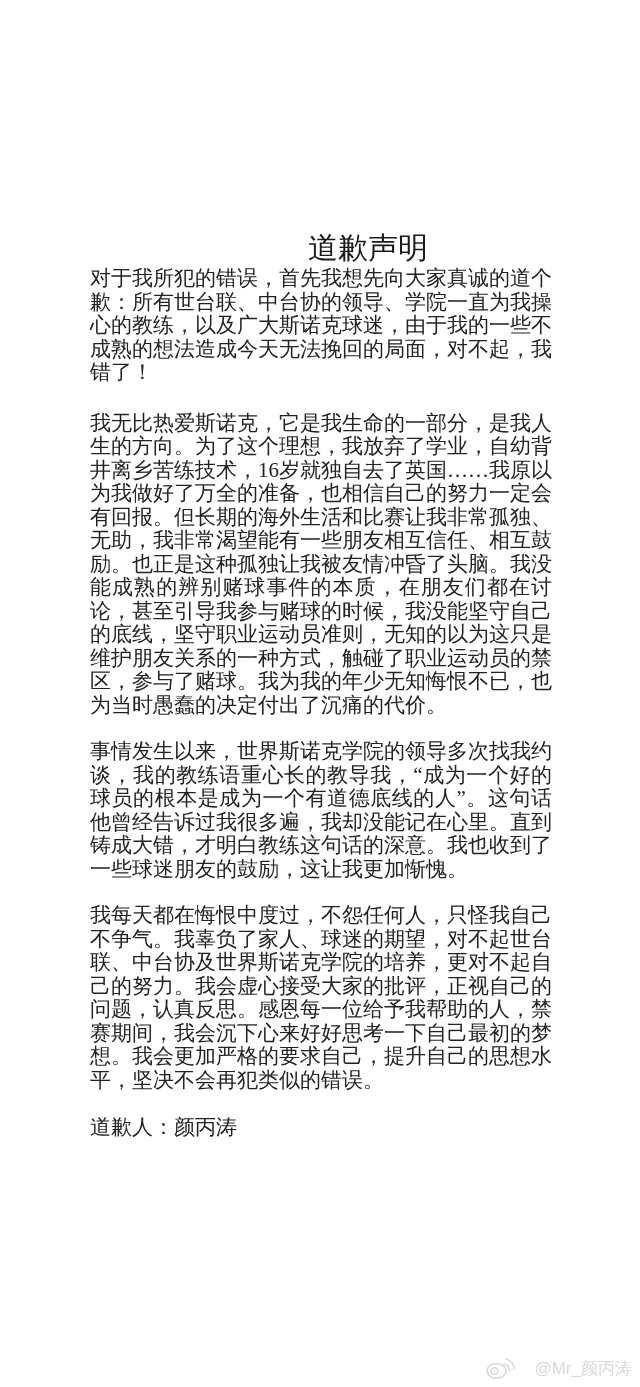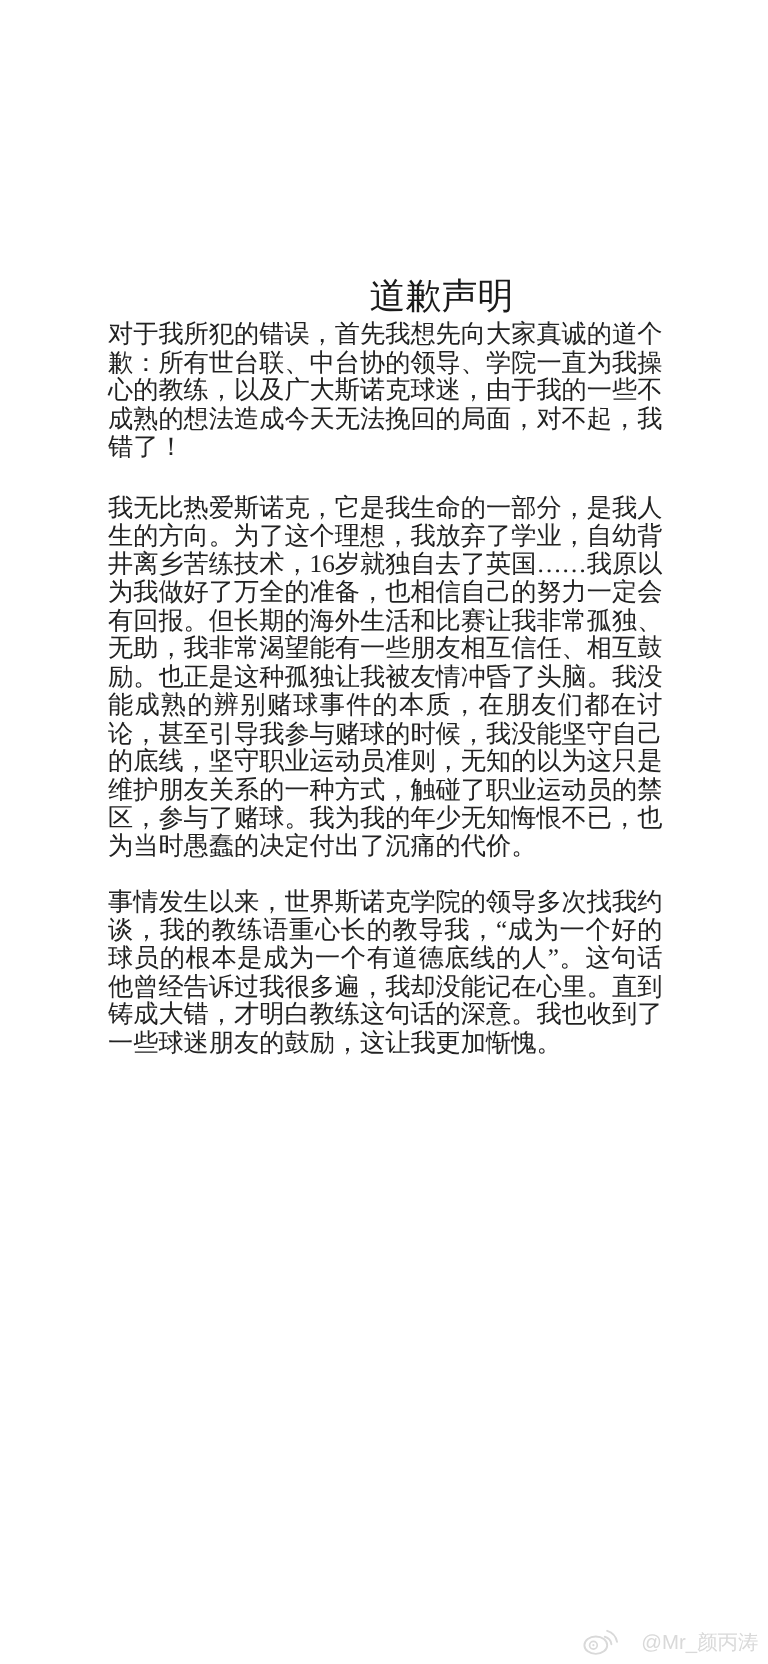--- a/index.html
+++ b/index.html
@@ -70,23 +70,25 @@
 
   <div class="doc">
     <h1 class="doc-title">道歉声明</h1>
 
     <p class="first-para">对于我所犯的错误，首先我想先向大家真诚的道个歉：所有世台联、中台协的领导、学院一直为我操心的教练，以及广大斯诺克球迷，由于我的一些不成熟的想法造成今天无法挽回的局面，对不起，我错了！</p>
 
     <p>我无比热爱斯诺克，它是我生命的一部分，是我人生的方向。为了这个理想，我放弃了学业，自幼背井离乡苦练技术，16岁就独自去了英国……我原以为我做好了万全的准备，也相信自己的努力一定会有回报。但长期的海外生活和比赛让我非常孤独、无助，我非常渴望能有一些朋友相互信任、相互鼓励。也正是这种孤独让我被友情冲昏了头脑。我没能成熟的辨别赌球事件的本质，在朋友们都在讨论，甚至引导我参与赌球的时候，我没能坚守自己的底线，坚守职业运动员准则，无知的以为这只是维护朋友关系的一种方式，触碰了职业运动员的禁区，参与了赌球。我为我的年少无知悔恨不已，也为当时愚蠢的决定付出了沉痛的代价。</p>
 
     <p>事情发生以来，世界斯诺克学院的领导多次找我约谈，我的教练语重心长的教导我，“成为一个好的球员的根本是成为一个有道德底线的人”。这句话他曾经告诉过我很多遍，我却没能记在心里。直到铸成大错，才明白教练这句话的深意。我也收到了一些球迷朋友的鼓励，这让我更加惭愧。</p>
 
+    <p>我每天都在悔恨中度过，不怨任何人，只怪我自己不争气。我辜负了家人、球迷的期望，对不起世台联、中台协及世界斯诺克学院的培养，更对不起自己的努力。我会虚心接受大家的批评，正视自己的问题，认真反思。感恩每一位给予我帮助的人，禁赛期间，我会沉下心来好好思考一下自己最初的梦想。我会更加严格的要求自己，提升自己的思想水平，坚决不会再犯类似的错误。</p>
 
 
     <div class="signature">
+      <div>道歉人：颜丙涛</div>
     </div>
   </div>
 
   <div class="watermark">
     <span class="weibo-icon">
       <svg width="30" height="24" viewBox="0 0 30 24" fill="none" xmlns="http://www.w3.org/2000/svg">
         <ellipse cx="11.5" cy="15" rx="9.5" ry="7.2" stroke="#d9d9d9" stroke-width="1.6"></ellipse>
         <circle cx="9.5" cy="15" r="3.2" stroke="#d9d9d9" stroke-width="1.4"></circle>
         <circle cx="9.5" cy="15" r="0.9" fill="#d9d9d9"></circle>
         <path d="M19 8 a7.5 7.5 0 0 1 5.5 6.2" stroke="#d9d9d9" stroke-width="1.6" stroke-linecap="round"></path>

